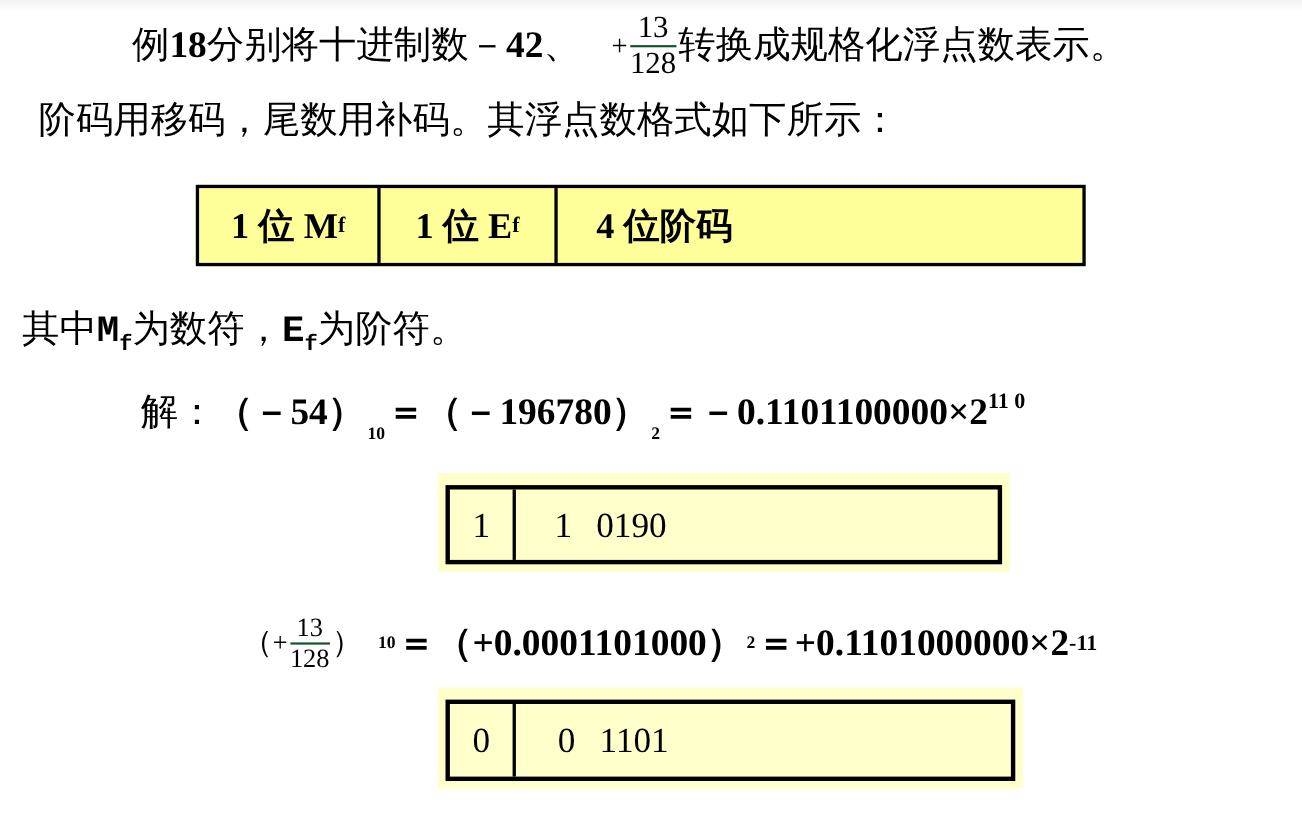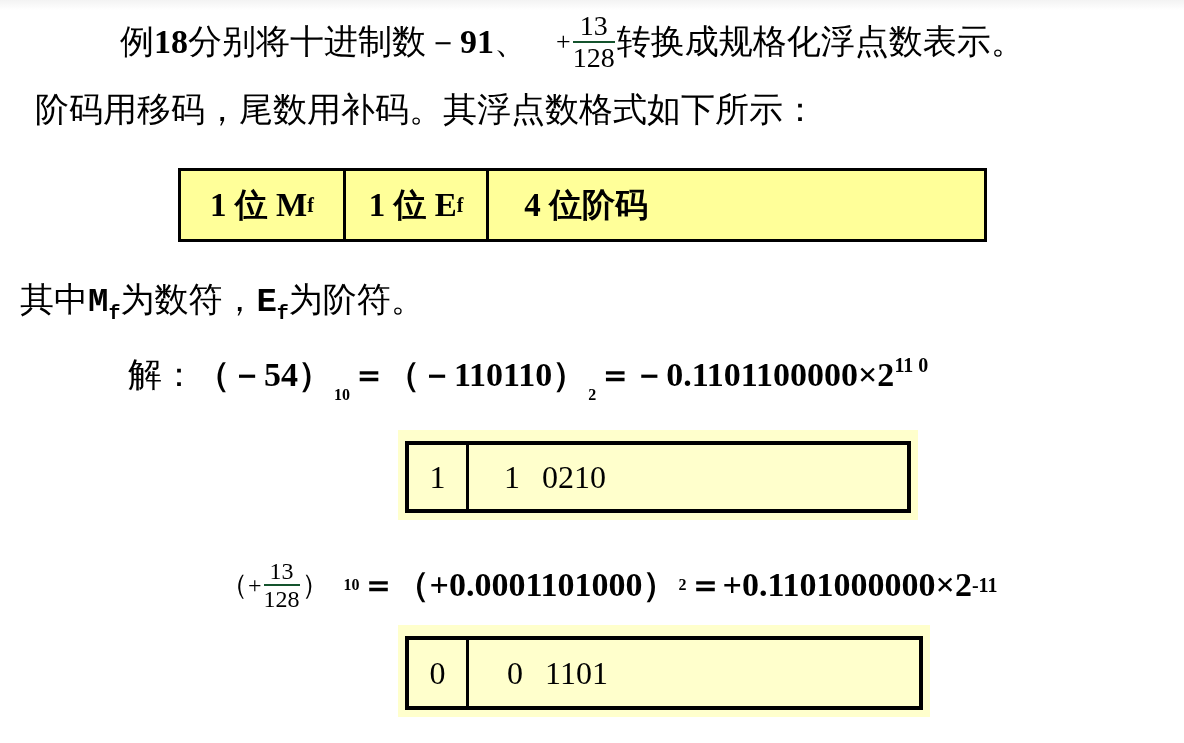--- a/index.html
+++ b/index.html
@@ -37,63 +37,63 @@
 </style>
 </head>
 <body>
 
 <div class="topbar"></div>
 
 <div class="abs line" style="left:120px; top:12px; height:60px; display:flex; align-items:center;">
   <span>例</span>
     <span class="b">18</span>
     <span> 分别将十进制数－</span>
-    <span class="b">91</span>
+    <span class="b">42</span>
     <span style="margin-right:28px;">、 </span>
     <span style="font-size:26px;">+</span>
     <span class="frac">
       <span class="num">13</span>
       <span class="den">128</span>
     </span>
     <span>转换成规格化浮点数表示。</span>
 </div>
 
 <div class="abs line" style="left:35px; top:90px;">阶码用移码，尾数用补码。其浮点数格式如下所示：</div>
 
 <div class="fmt">
   <div class="cell" style="width:165px;">
       <span>1 位 M</span>
       <span class="sub-f">f</span>
     </div>
-  <div class="cell" style="width:143px;">
+  <div class="cell" style="width:161px;">
       <span>1 位 E</span>
       <span class="sub-f">f</span>
     </div>
   <div class="cell" style="width:194px;">
       <span>4 位阶码</span>
     </div>
 </div>
 
 <div class="abs line" style="left:20px; top:282px;font-family:Liberation Mono, monospace;">
   <span>其中</span><span class="b">M</span><span class="sub-f">f</span><span>为数符，</span><span class="b">E</span><span class="sub-f">f</span><span>为阶符。</span>
 </div>
 
 <div class="abs line" style="left:128px; top:345px;">
-  <span>解：</span><span class="b">（－54）</span><span class="sub">10</span><span class="b">＝（－110110）</span><span class="sub">2</span><span class="b">＝－0.1101100000×2</span><span class="sup">11 0</span>
+  <span>解：</span><span class="b">（－54）</span><span class="sub">10</span><span class="b">＝（－196780）</span><span class="sub">2</span><span class="b">＝－0.1101100000×2</span><span class="sup">11 0</span>
 </div>
 
 <div class="resbg" style="left:398px; top:430px; width:520px; height:90px;"></div>
 <div class="res" style="left:405px; top:441px; width:506px; height:72px;">
   <div class="cell" style="width:60px;">
       <span>1</span>
     </div>
   <div class="cell" style="width:172px;">
       <span>1</span>
       <span class="gap"></span>
-      <span>0210</span>
+      <span>0190</span>
     </div>
 </div>
 
 <div class="abs line" style="left:220px; top:555px; height:60px; display:flex; align-items:center;">
   <span style="font-size:28px;">（</span>
     <span style="font-size:24px;">+</span>
     <span class="frac small">
       <span class="num">13</span>
       <span class="den">128</span>
     </span>

